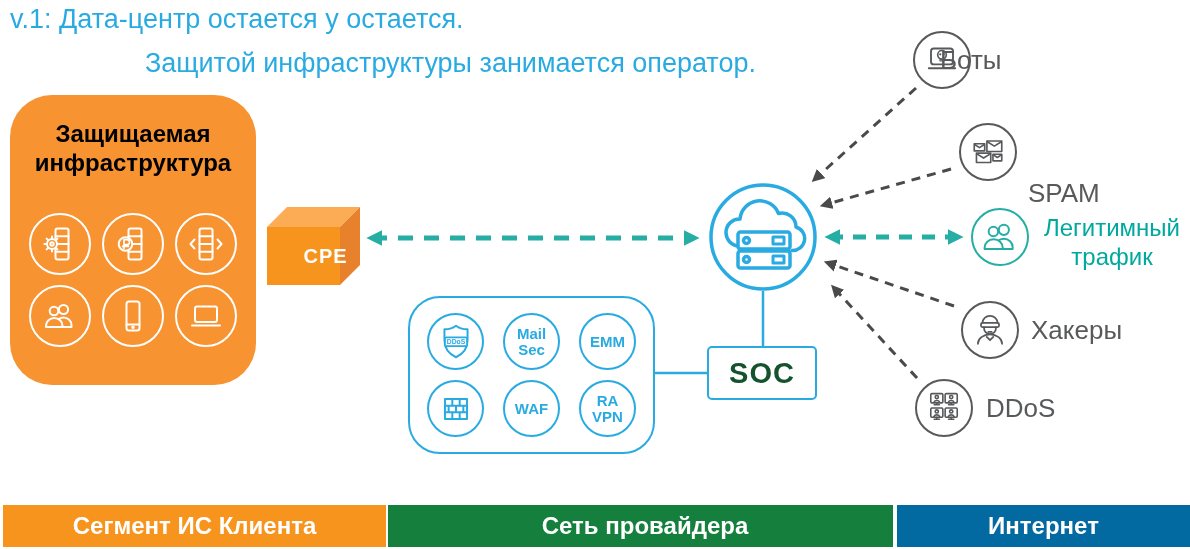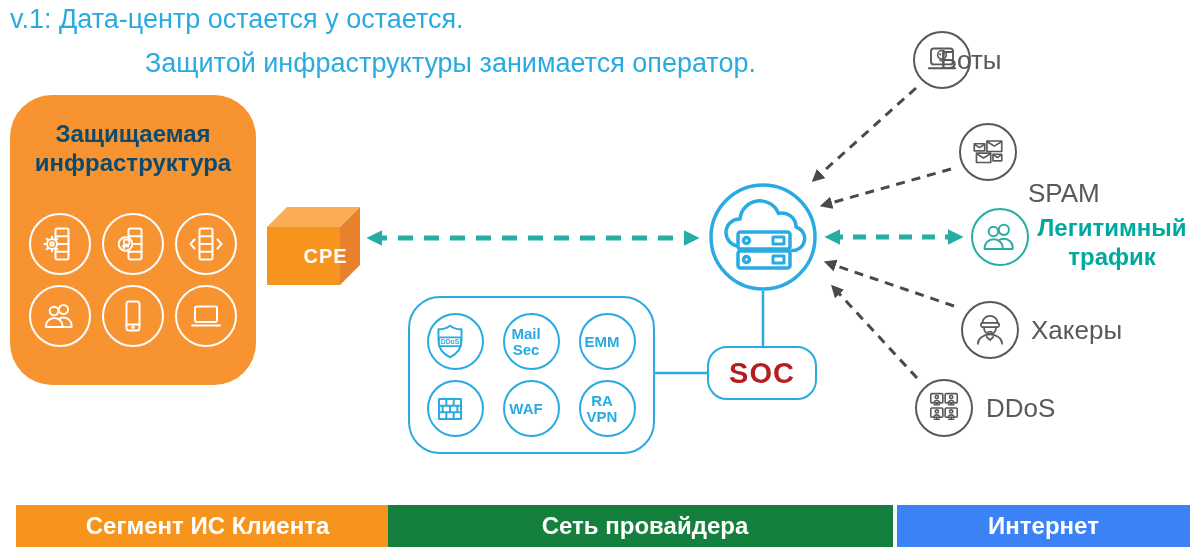--- a/index.html
+++ b/index.html
@@ -8,62 +8,62 @@
   .canvas { position:relative; width:1190px; height:549px; background:#fff; overflow:hidden; }
 
   
   .title-line { position:absolute; color:#29ABE2; font-size:27px; font-weight:400; white-space:nowrap; }
   .title-line1 { left:10px; top:4px; }
   .title-line2 { left:145px; top:48px; }
 
   
   .protected-box { position:absolute; left:10px; top:95px; width:246px; height:290px;
     background:#F79331; border-radius:42px; }
-  .protected-title { margin-top:24px; text-align:center; color:#0c4a6e; font-size:24px; font-weight:bold; line-height:1.22; }
+  .protected-title { margin-top:24px; text-align:center; color:#000000; font-size:24px; font-weight:bold; line-height:1.22; }
   .icon-grid { position:absolute; left:0; top:118px; width:246px; display:flex; flex-wrap:wrap;
     justify-content:center; column-gap:11px; row-gap:10px; }
   .white-circle { width:62px; height:62px; border:2.5px solid #fff; border-radius:50%;
     display:flex; align-items:center; justify-content:center; }
 
   
   .cpe-wrap { position:absolute; left:267px; top:205px; width:94px; height:82px; }
   .cpe-label { position:absolute; left:0; top:22px; width:73px; height:58px; display:flex;
     align-items:center; justify-content:center; color:#fff; font-size:20px; font-weight:bold; letter-spacing:1px;padding-left:44px; }
 
   
   .cloud-node { position:absolute; left:707px; top:181px; width:112px; height:112px; }
 
   
   .soc-box { position:absolute; left:707px; top:346px; width:110px; height:54px; background:#fff;
-    border:2.5px solid #29ABE2; border-radius:20px; display:flex; align-items:center; justify-content:center;
-    color:#b91c1c; font-size:29px; font-weight:bold; letter-spacing:1px; }
+    border:2.5px solid #29ABE2; border-radius:5px; display:flex; align-items:center; justify-content:center;
+    color:#14532d; font-size:29px; font-weight:bold; letter-spacing:1px; }
 
   
   .services-box { position:absolute; left:408px; top:296px; width:247px; height:158px; background:#fff;
     border:2.5px solid #29ABE2; border-radius:32px; display:flex; flex-wrap:wrap; justify-content:center;
     align-content:center; column-gap:19px; row-gap:10px; }
   .svc-circle { width:57px; height:57px; border:2.5px solid #29ABE2; border-radius:50%;
-    display:flex; align-items:center; text-align:center;
+    display:flex; align-items:center; justify-content:center; text-align:center;
     color:#29ABE2; font-size:15px; font-weight:bold; line-height:1.05; }
   .svc-circle span { width:42px; }
 
   
   .src-circle { position:absolute; width:58px; height:58px; border:2px solid #58595B; border-radius:50%;
     background:#fff; display:flex; align-items:center; justify-content:center; }
   .src-circle.teal { border-color:#26AEA4; }
   .src-label { position:absolute; color:#58595B; font-size:26px; font-weight:400; white-space:nowrap; }
   .src-label-teal { position:absolute; left:1036px; top:214px; width:152px; text-align:center;
-    color:#00A99D; font-size:24px; font-weight:bold; line-height:1.2; }
+    color:#00A99D; font-size:24px; font-weight:normal; line-height:1.2; }
 
   
   .legend-seg { position:absolute; top:505px; height:42px; display:flex; align-items:center;
     justify-content:center; color:#fff; font-size:24px; font-weight:bold; }
-  .legend-orange { left:16px; width:383px; background:#F7941E; }
+  .legend-orange { left:3px; width:383px; background:#F7941E; }
   .legend-blue { left:388px; width:505px; background:#15803d;padding-left:9px; }
-  .legend-slate { left:897px; width:293px; background:#3b82f6; }
+  .legend-slate { left:897px; width:293px; background:#0369a1; }
 
   .connectors { position:absolute; left:0; top:0; width:1190px; height:549px; pointer-events:none; }
 </style>
 </head>
 <body>
 
 <div class="canvas">
 
   <div class="title-line title-line1">v.1: Дата-центр остается у остается.</div>
   <div class="title-line title-line2">Защитой инфраструктуры занимается оператор.</div>

